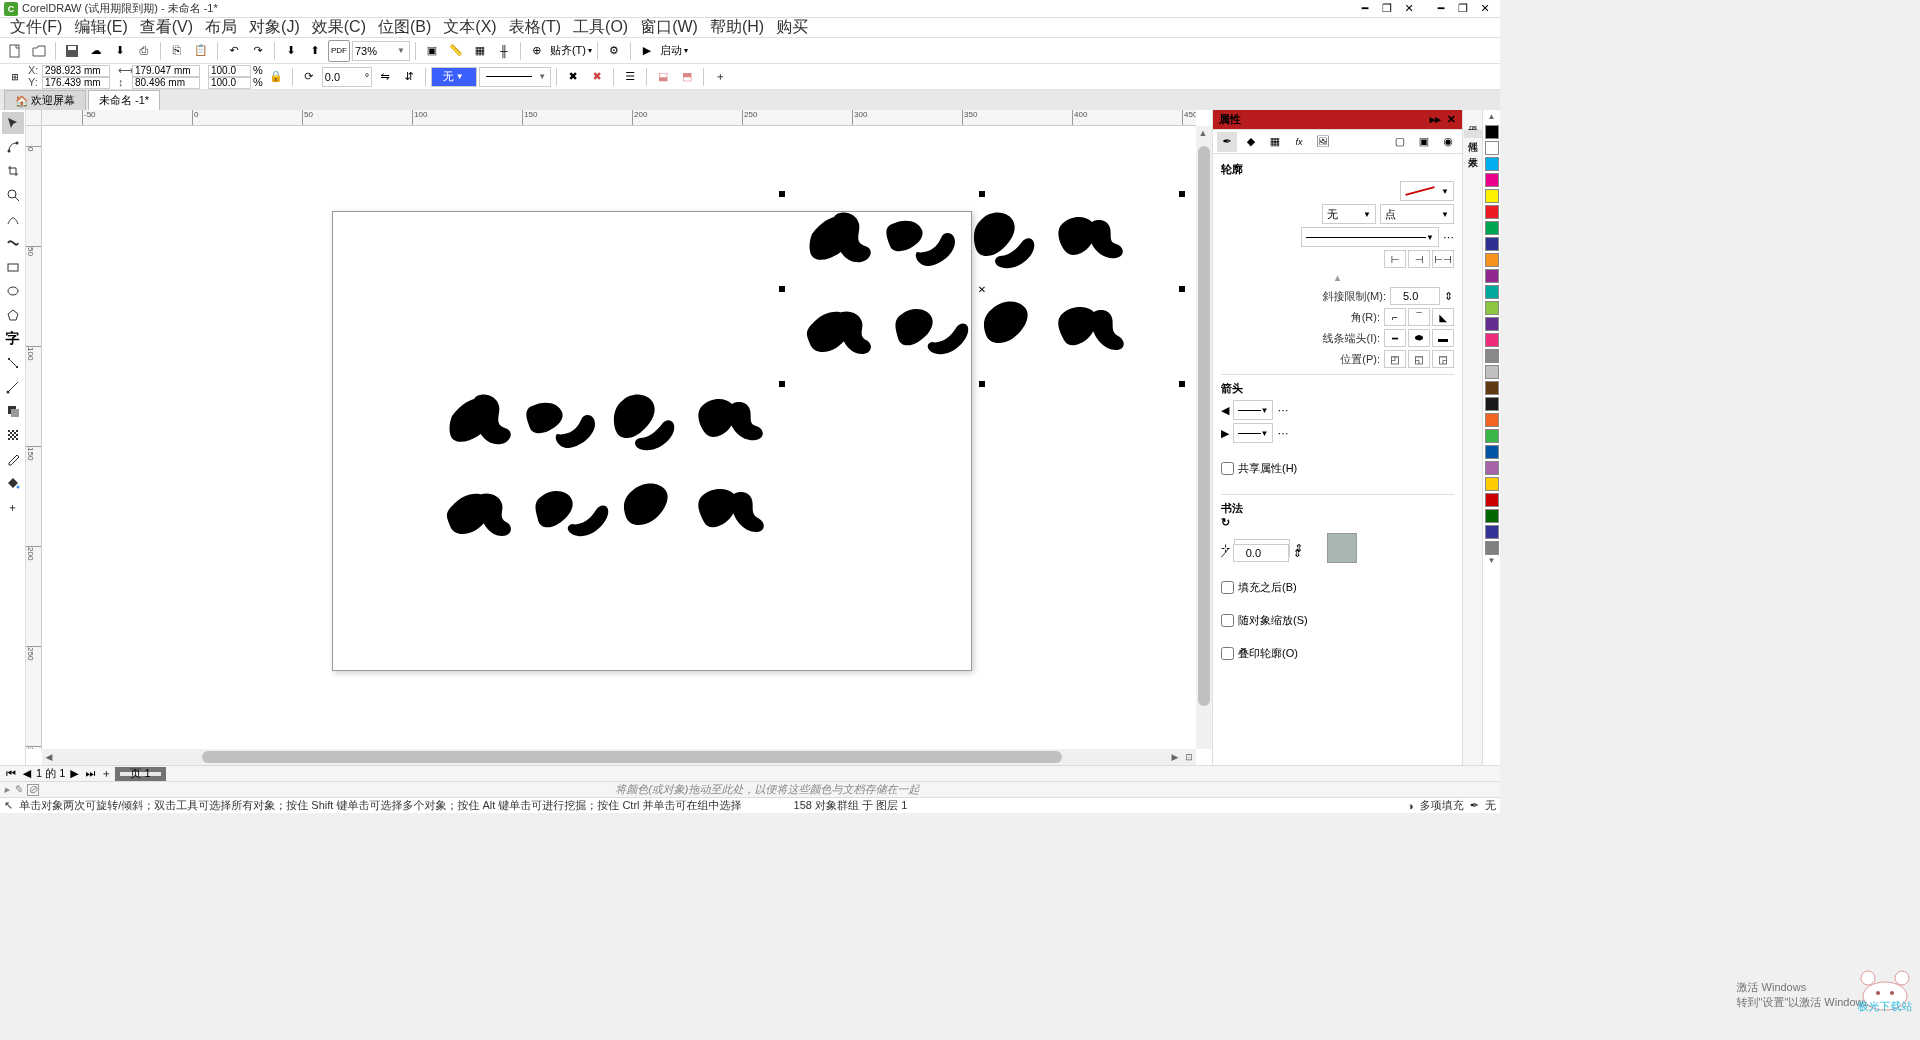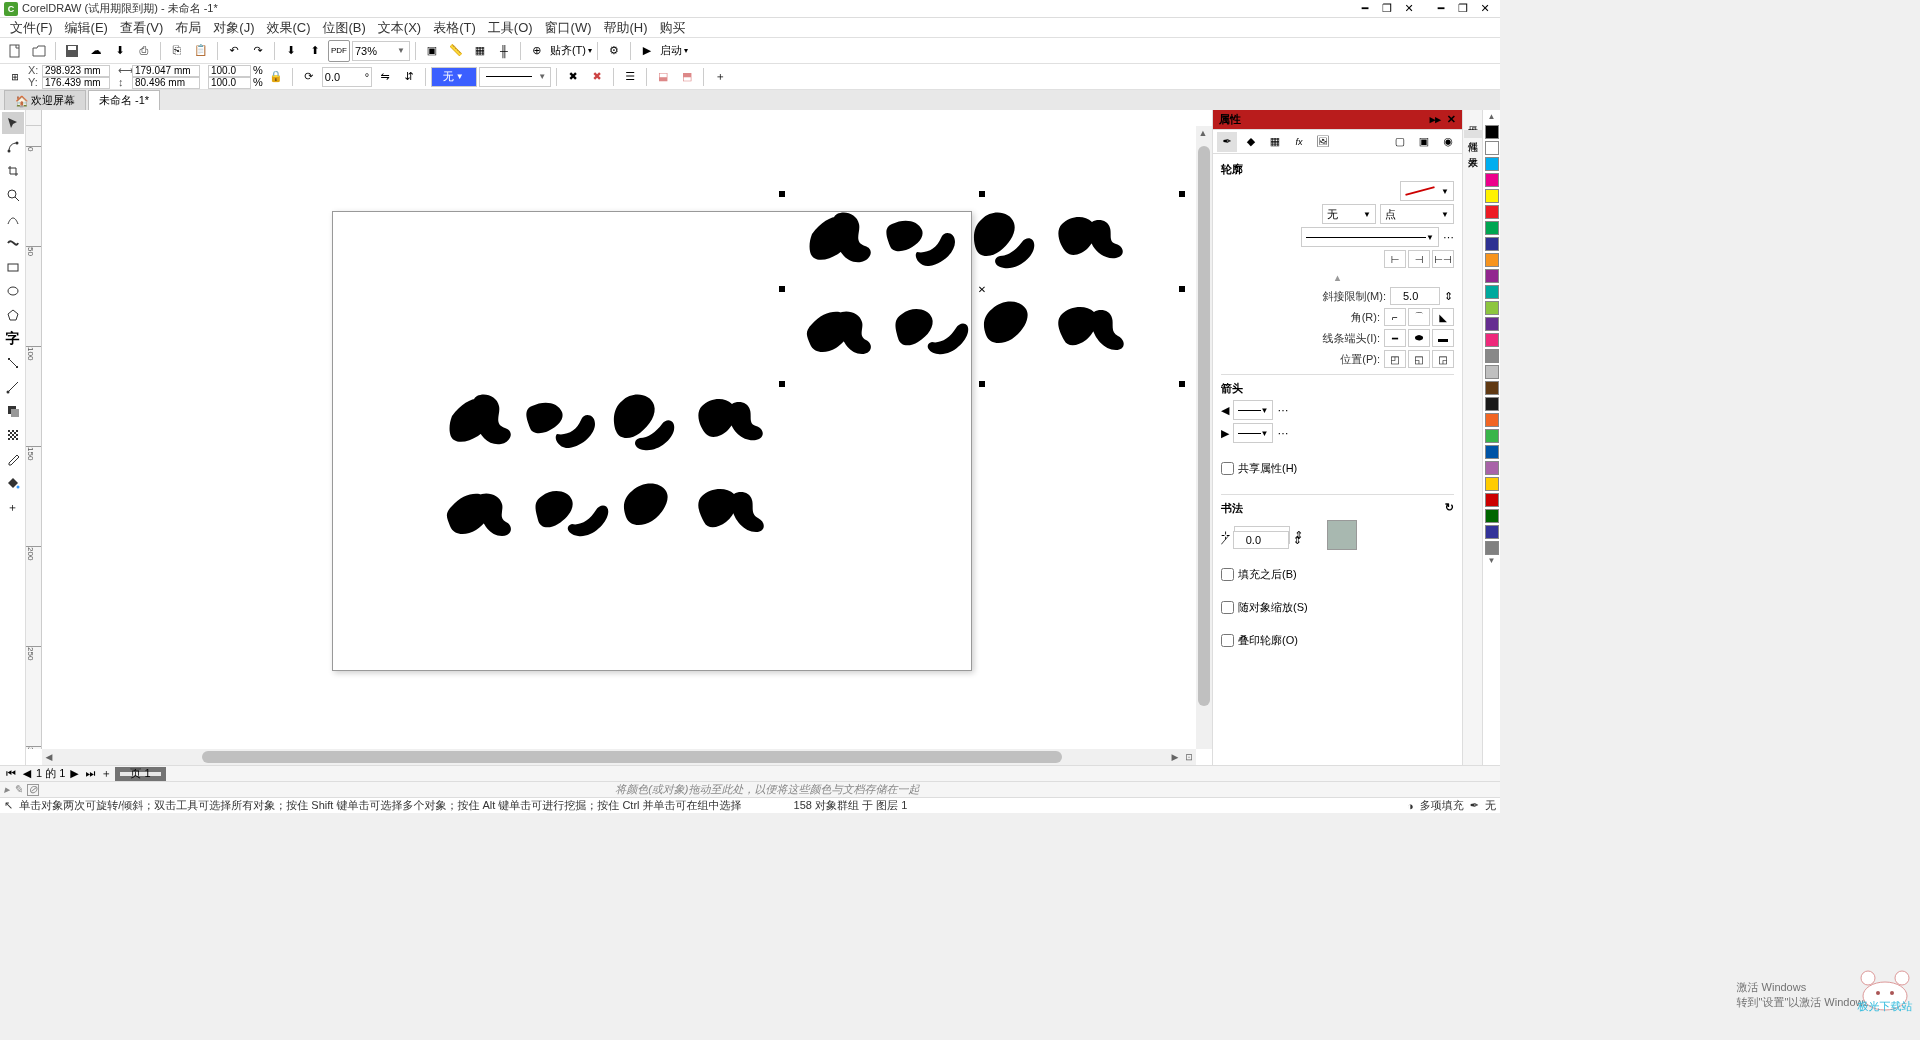--- a/index.html
+++ b/index.html
@@ -6,21 +6,21 @@
 body { background: #f0f0f0; overflow: hidden; width: 1500px; height: 813px; }
 
 
 .titlebar { height: 18px; background: #fff; display: flex; align-items: center; padding: 0 4px; border-bottom: 1px solid #ddd; }
 .titlebar .icon { width: 14px; height: 14px; background: #4aa030; border-radius: 2px; margin-right: 4px; display:flex;align-items:center;justify-content:center;color:#fff;font-size:9px;font-weight:bold;}
 .titlebar .title { flex: 1; font-size: 11px; color: #333; }
 .titlebar .wbtn { width: 22px; height: 14px; display: flex; align-items: center; justify-content: center; font-size: 11px; cursor: pointer; }
 
 
 .menubar { height: 20px; background: #fff; display: flex; align-items: center; padding: 0 4px; border-bottom: 1px solid #e0e0e0; }
-.menubar .mitem { padding: 0 6px; font-size: 13px; color: #333; cursor: pointer; }
+.menubar .mitem { padding: 0 6px; font-size: 16px; color: #333; cursor: pointer; }
 
 
 .tbrow { height: 26px; background: #fff; display: flex; align-items: center; padding: 0 4px; border-bottom: 1px solid #e0e0e0; gap: 2px; }
 .tbtn { width: 22px; height: 22px; display: flex; align-items: center; justify-content: center; cursor: pointer; border-radius: 2px; }
 .tsep { width: 1px; height: 18px; background: #ccc; margin: 0 3px; }
 .tdrop { display: flex; align-items: center; border: 1px solid #ccc; height: 20px; padding: 0 2px; background: #fff; }
 .tdrop input { border: none; width: 40px; font-size: 11px; outline: none; }
 .tdrop .arr { font-size: 8px; color: #666; padding: 0 2px; }
 .coordbox { display: flex; flex-direction: column; font-size: 10px; line-height: 11px; }
 .coordrow { display: flex; align-items: center; gap: 2px; }
@@ -353,20 +353,33 @@
         <svg width="14" height="14">
           <path d="M7 2l5 5-5 5-5-5z" fill="#333"></path>
           <circle cx="12" cy="11" r="1.5" fill="#39f"></circle>
         </svg>
       </div>
     <div class="tool">＋</div>
   </div>
 
   <div class="canvas-area">
     <div class="ruler-c"></div>
+    <div class="ruler-h" id="rh">
+        <div class="tick" style="left: 40px;">-50</div>
+        <div class="tick" style="left: 150px;">0</div>
+        <div class="tick" style="left: 260px;">50</div>
+        <div class="tick" style="left: 370px;">100</div>
+        <div class="tick" style="left: 480px;">150</div>
+        <div class="tick" style="left: 590px;">200</div>
+        <div class="tick" style="left: 700px;">250</div>
+        <div class="tick" style="left: 810px;">300</div>
+        <div class="tick" style="left: 920px;">350</div>
+        <div class="tick" style="left: 1030px;">400</div>
+        <div class="tick" style="left: 1140px;">450</div>
+      </div>
     <div class="ruler-v" id="rv">
         <div class="tick" style="top: 20px;">0</div>
         <div class="tick" style="top: 120px;">50</div>
         <div class="tick" style="top: 220px;">100</div>
         <div class="tick" style="top: 320px;">150</div>
         <div class="tick" style="top: 420px;">200</div>
         <div class="tick" style="top: 520px;">250</div>
         <div class="tick" style="top: 620px;">300</div>
       </div>
     <div class="viewport">
@@ -516,21 +529,21 @@
             <span style="flex:1;border-top:1px solid #000;"></span>
             <span class="arr" style="font-size:8px;">▼</span>
           </div>
         <span>⋯</span>
       </div>
       <div class="rp-chk">
           <input type="checkbox" style="">
           <span>共享属性(H)</span>
         </div>
       <div class="rp-sep"></div>
-      <div class="sh" style="display:flex;">
+      <div class="sh" style="display:flex;flex-direction:column;">
           <span>书法</span>
           <span style="flex:1"></span>
           <span>↻</span>
         </div>
       <div class="rp-row" style="justify-content:flex-start;">
         <span>⊹</span>
         <input type="text" style="width: 56px;" value="100">
           <span>⇕</span>
         <div class="rp-swatch" style="margin-left:20px;"></div>
       </div>

